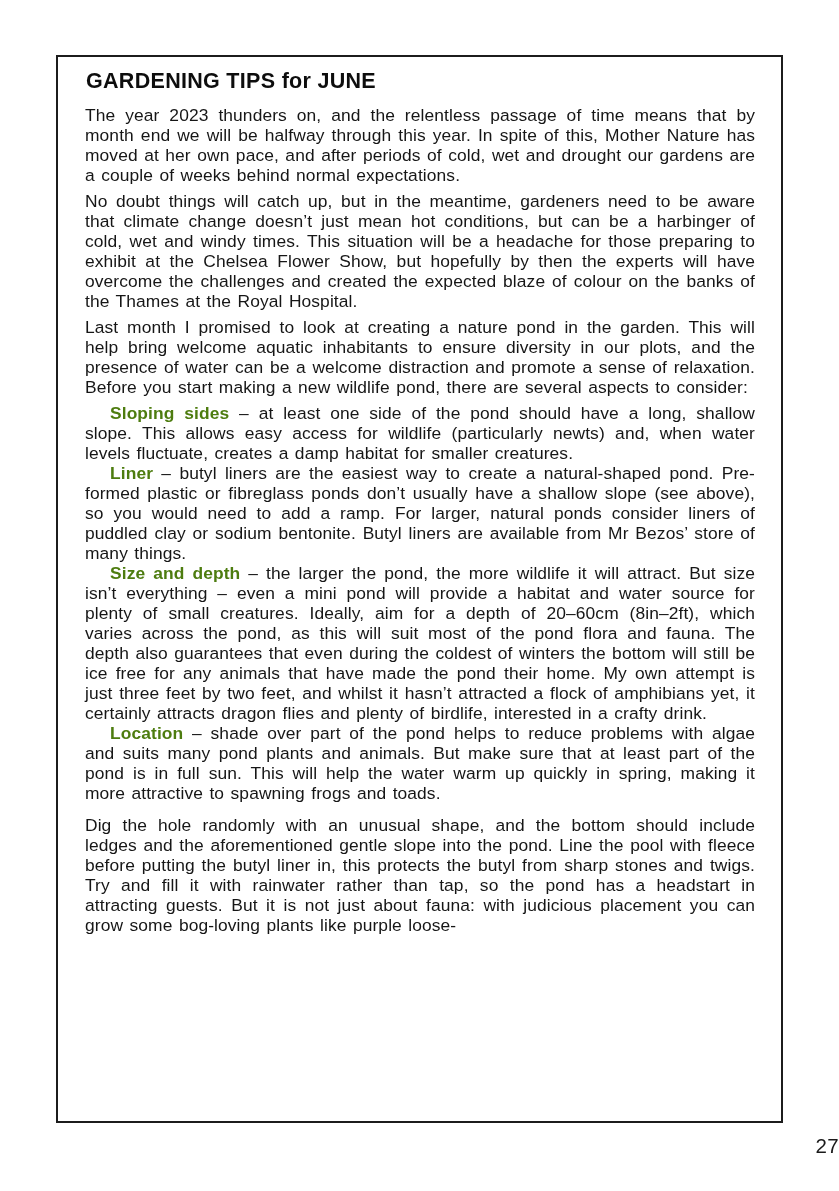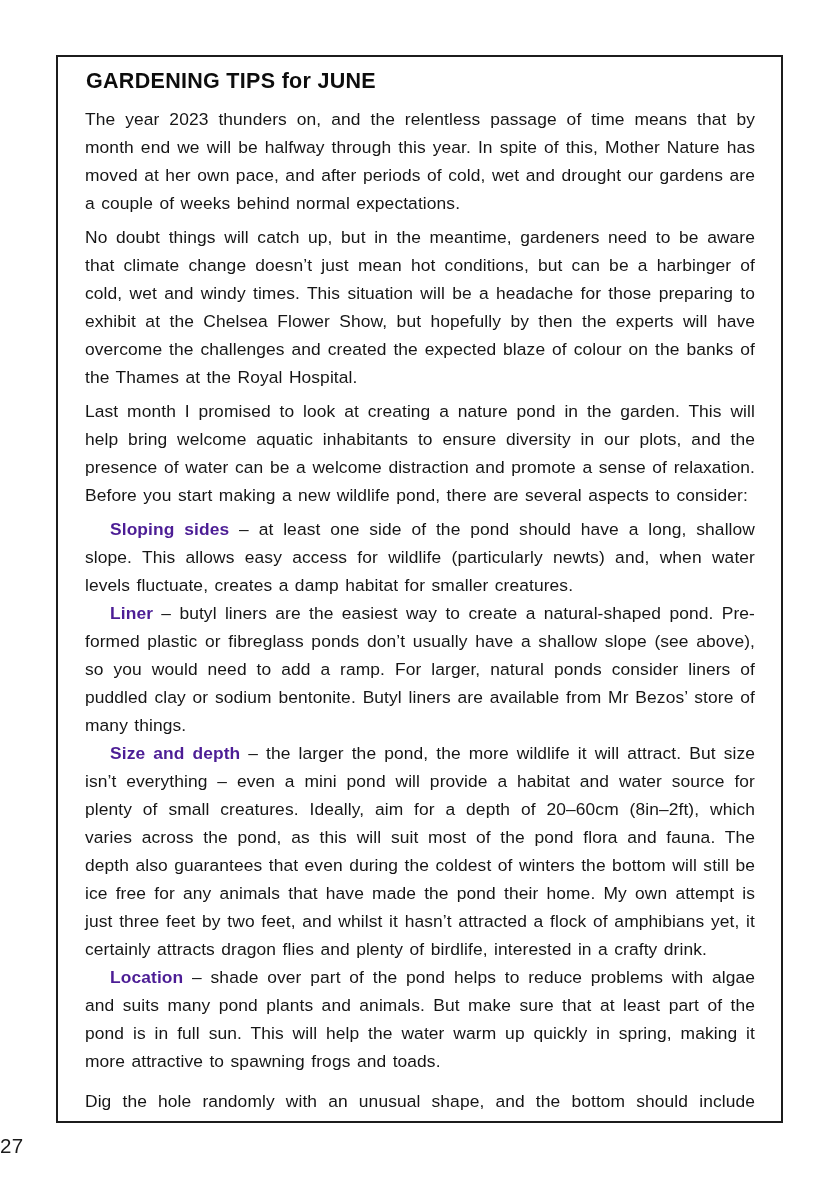--- a/index.html
+++ b/index.html
@@ -32,48 +32,48 @@
     .title {
       font-weight: bold;
       font-size: 21.5px;
       line-height: 26px;
       letter-spacing: 0.3px;
       margin: 2px 0 11px 1px;
       color: #0d0d0d;
     }
     .para {
       font-size: 17.4px;
-      line-height: 28px;
+      line-height: 20px;
       text-align: justify;
       margin: 0 0 6px 0;
       word-spacing: 1.5px;
       letter-spacing: 0.1px;
       hyphens: auto;
       color: #161616;
     }
     .para.tip {
       margin: 0;
       text-indent: 25px;
     }
     .para.tip .lead {
       font-weight: bold;
-      color: #4c1d95;
+      color: #4d7c0f;
     }
     .para.last {
       margin-bottom: 8px;
     }
     .para.pre-flush {
       margin-bottom: 12px;
     }
     .page-num {
       position: absolute;
       left: 0;
       top: 1134px;
       width: 839px;
-      text-align: left;
+      text-align: right;
       font-size: 20.5px;
       letter-spacing: 0.3px;
       color: #1a1a1a;
     }
   </style>
 </head>
 <body>
 
 <div class="sheet">
   <div class="frame">

